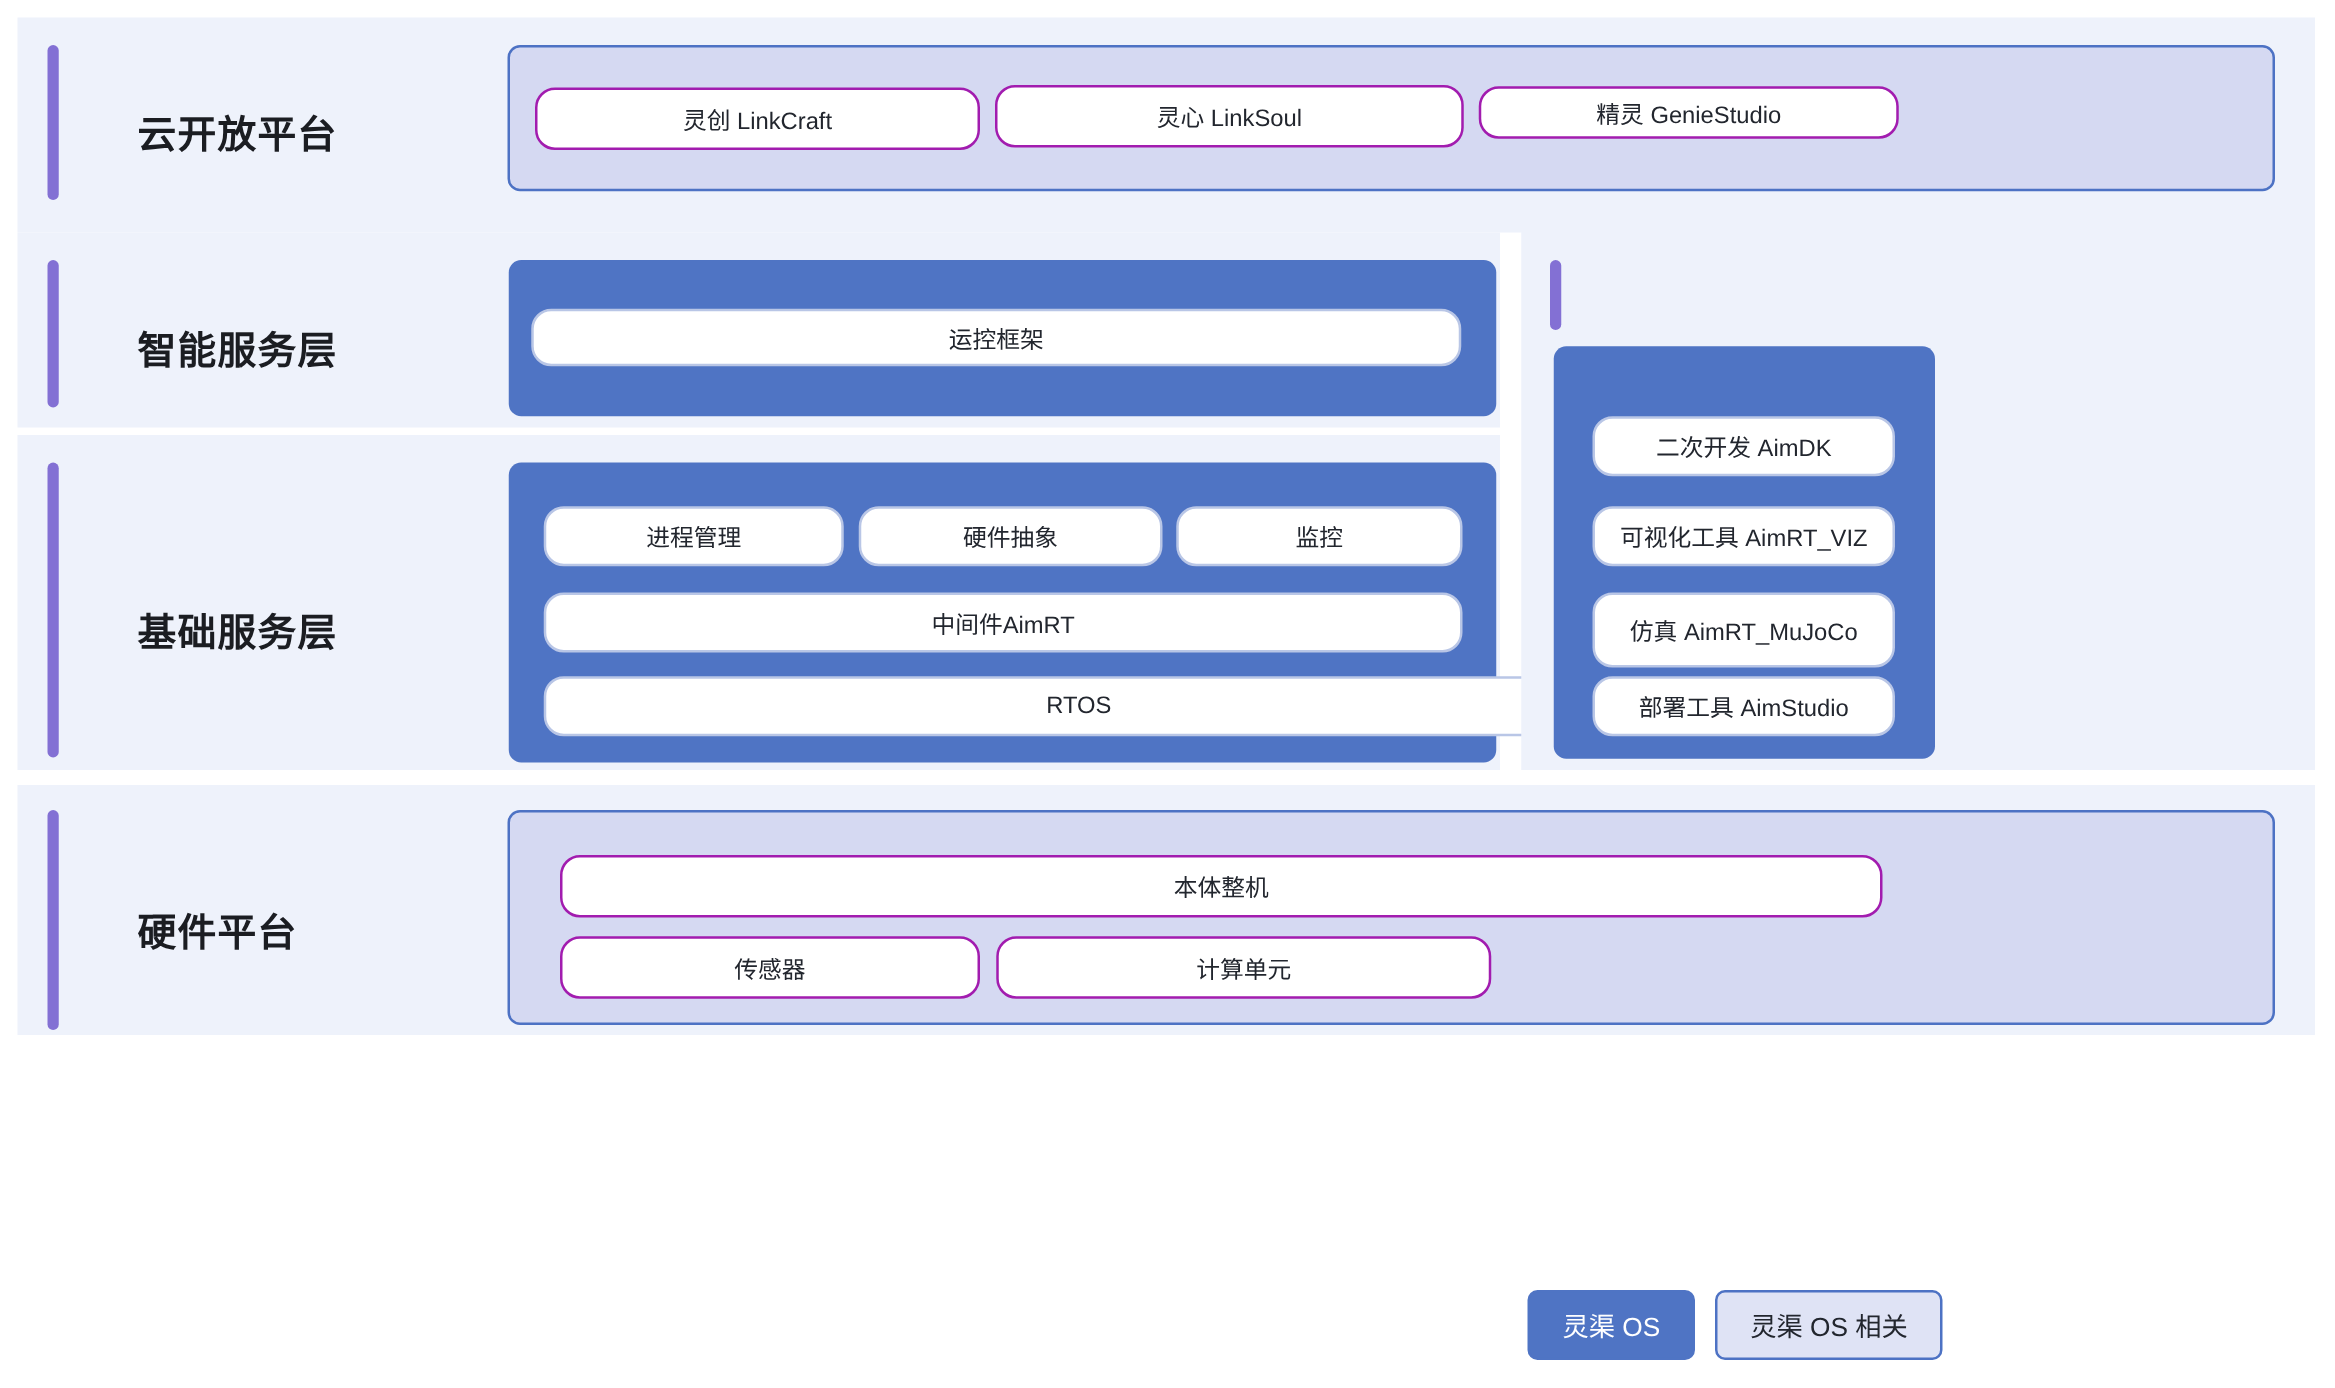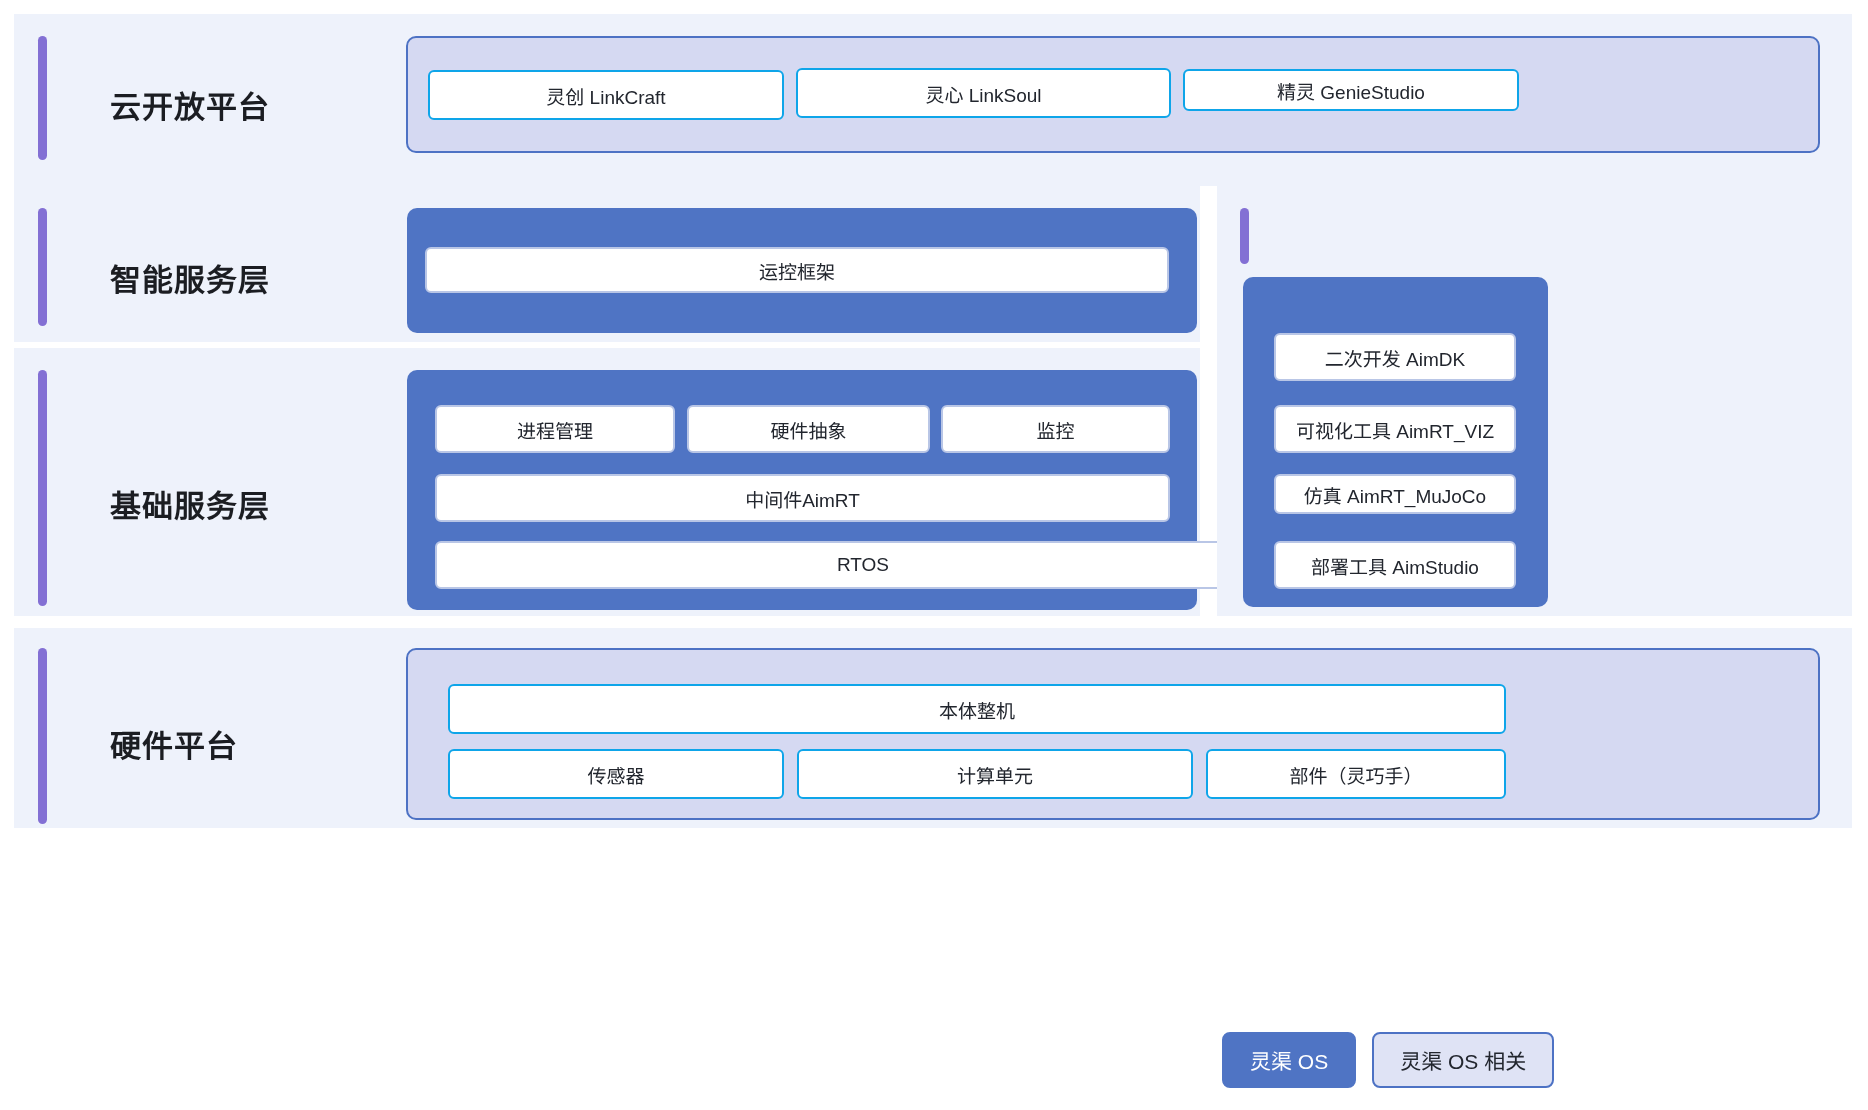--- a/index.html
+++ b/index.html
@@ -58,22 +58,22 @@
   .box-blue {
     position: absolute;
     background: #4f74c4;
     border-radius: 10px;
   }
 
   
   .chip {
     position: absolute;
     background: #ffffff;
-    border: 2px solid #0ea5e9;
-    border-radius: 6px;
+    border: 2px solid #a21caf;
+    border-radius: 16px;
     display: flex;
     align-items: center;
     justify-content: center;
     font-size: 19px;
     color: #22262e;
     white-space: nowrap;
   }
 
   .chip.on-blue { border-color: #b9c6e6; }
 
@@ -153,31 +153,30 @@
   <div class="chip on-blue" style="left:941px; top:405px; width:229px; height:48px;">监控</div>
   <div class="chip on-blue" style="left:435px; top:474px; width:735px; height:48px;">中间件AimRT</div>
   <div class="chip on-blue" style="left:435px; top:541px; width:856px; height:48px;">RTOS</div>
 
   <div class="toolchain-panel" style="left:1217px; top:183px; width:635px; height:433px;"></div>
   <div class="accent-bar" style="left:1240px; top:208px; height:56px;"></div>
 
   <div class="box-blue" style="left:1243px; top:277px; width:305px; height:330px;"></div>
   <div class="chip on-blue" style="left:1274px; top:405px; width:242px; height:48px;">可视化工具 AimRT_VIZ</div>
   <div class="chip on-blue" style="left:1274px; top:333px; width:242px; height:48px;">二次开发 AimDK</div>
-  <div class="chip on-blue" style="left:1274px; top:474px; width:242px; height:40px;">仿真 AimRT_MuJoCo</div>
+  <div class="chip on-blue" style="left:1274px; top:474px; width:242px; height:60px;">仿真 AimRT_MuJoCo</div>
   <div class="chip on-blue" style="left:1274px; top:541px; width:242px; height:48px;">部署工具 AimStudio</div>
 
   <div class="row-panel" style="left:14px; top:628px; width:1838px; height:200px;"></div>
   <div class="accent-bar" style="top:648px; height:176px;"></div>
   <div class="row-label" style="top:721px;">硬件平台</div>
 
   <div class="box-lavender" style="left:406px; top:648px; width:1414px; height:172px;"></div>
   <div class="chip" style="left:448px; top:684px; width:1058px; height:50px;">本体整机</div>
   <div class="chip" style="left:448px; top:749px; width:336px; height:50px;">传感器</div>
   <div class="chip" style="left:797px; top:749px; width:396px; height:50px;">计算单元</div>
-  <div class="chip" style="left:1206px; top:749px; width:300px; height:50px;">部件（灵巧手）</div>
 
   <div class="legend" style="left:1222px; top:1032px;">
     <div class="legend-key solid">灵渠 OS</div>
     <div class="legend-key outline">灵渠 OS 相关</div>
   </div>
 
 </div>
 
 </body></html>

